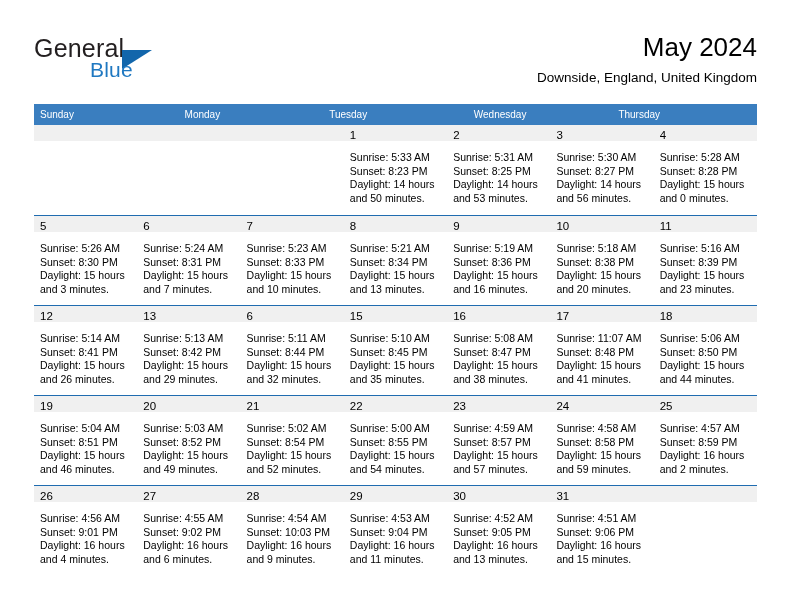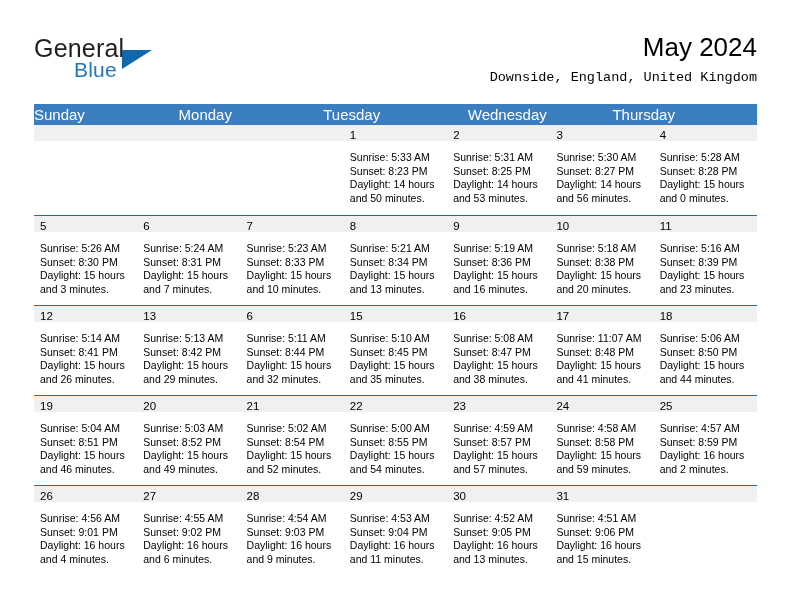--- a/index.html
+++ b/index.html
@@ -43,21 +43,21 @@
     left: 0;
     top: 0;
     font-size: 25px;
     color: #231f20;
     letter-spacing: 0.2px;
     line-height: 24px;
     text-align: right;
   }
   .brand-blue {
     position: absolute;
-    left: 40px;
+    left: 56px;
     top: 22px;
     font-size: 21px;
     color: #1f78c1;
     letter-spacing: 0.2px;
     line-height: 24px;
   }
   .brand-triangle {
     position: absolute;
     left: 88px;
     top: 14px;
@@ -78,41 +78,41 @@
     color: #000000;
     line-height: 30px;
     white-space: nowrap;
   }
   .cal-subtitle {
     margin-top: 8px;
     font-size: 13.5px;
     color: #000000;
     line-height: 16px;
     white-space: nowrap;
-    font-family: Liberation Mono, monospace;
   }
 
   
   .calendar {
     position: absolute;
     left: 34px;
     top: 104px;
     width: 723px;
   }
 
   .weekdays {
     display: flex;
     background: #3a7ebf;
     height: 21px;
   }
   .weekday {
     flex: 1 1 0;
     color: #ffffff;
-    font-size: 15px;
+    font-size: 10px;
     line-height: 21px;
+    padding-left: 6px;
     box-sizing: border-box;
     white-space: nowrap;
     overflow: hidden;
   }
 
   .week-row {
     display: flex;
     height: 90px;
     border-top: 1.5px solid #1f6cb0;
     box-sizing: border-box;
@@ -441,21 +441,21 @@
               <div class="info-line">Sunrise: 4:55 AM</div>
               <div class="info-line">Sunset: 9:02 PM</div>
               <div class="info-line">Daylight: 16 hours</div>
               <div class="info-line">and 6 minutes.</div>
             </div>
           </div>
           <div class="day-cell">
             <div class="day-number-strip"><span class="day-number">28</span></div>
             <div class="day-info">
               <div class="info-line">Sunrise: 4:54 AM</div>
-              <div class="info-line">Sunset: 9:03 PM</div>
+              <div class="info-line">Sunset: 10:03 PM</div>
               <div class="info-line">Daylight: 16 hours</div>
               <div class="info-line">and 9 minutes.</div>
             </div>
           </div>
           <div class="day-cell">
             <div class="day-number-strip"><span class="day-number">29</span></div>
             <div class="day-info">
               <div class="info-line">Sunrise: 4:53 AM</div>
               <div class="info-line">Sunset: 9:04 PM</div>
               <div class="info-line">Daylight: 16 hours</div>

